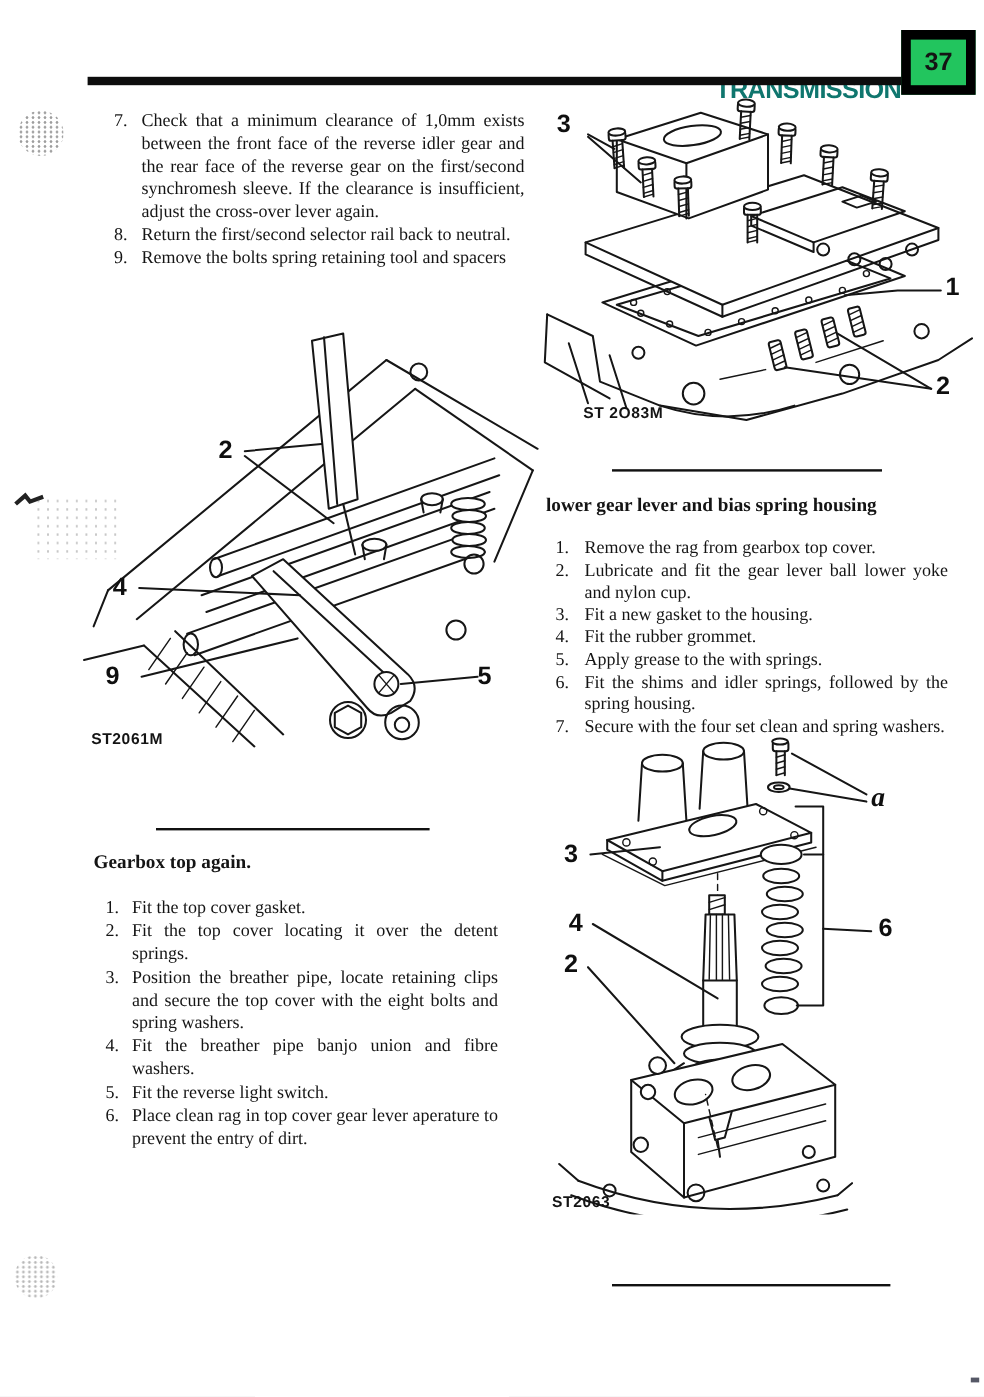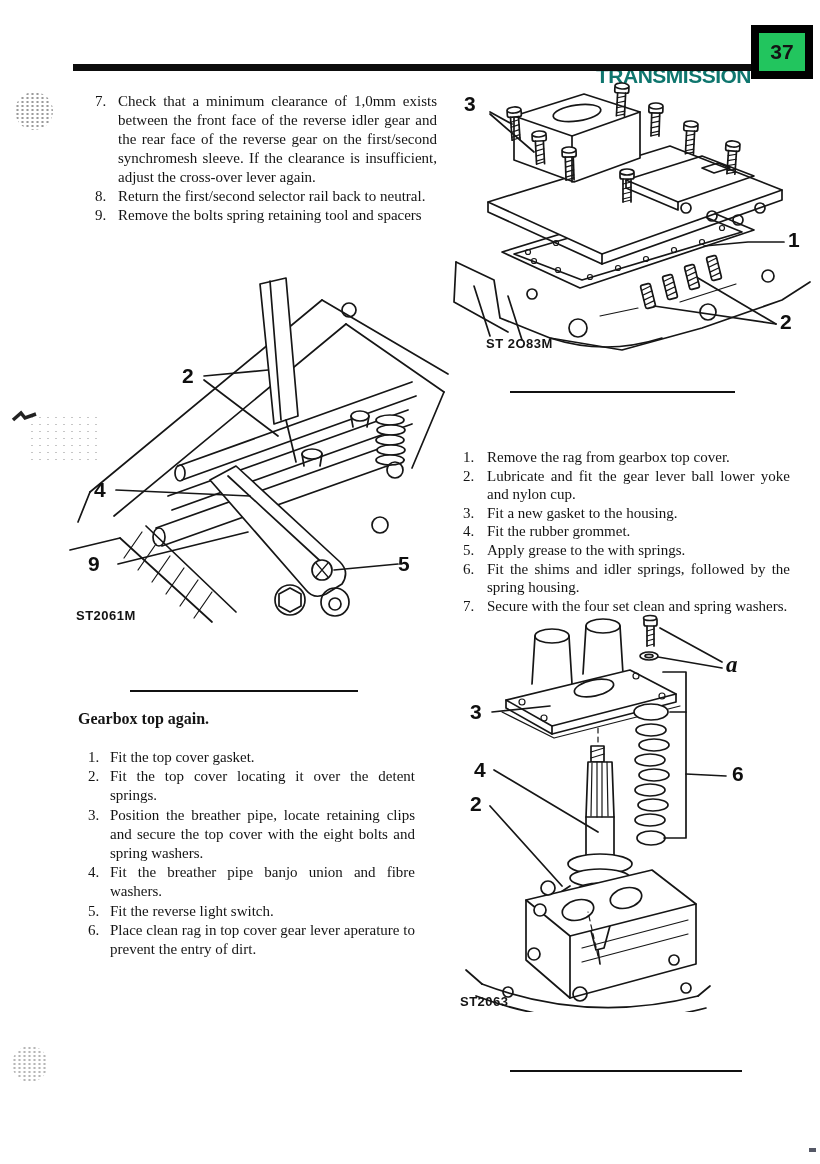--- a/index.html
+++ b/index.html
@@ -291,20 +291,21 @@
       </g>
     </svg>
     <div class="callout" style="left:14px;top:12px;">3</div>
     <div class="callout" style="left:338px;top:148px;">1</div>
     <div class="callout" style="left:330px;top:230px;">2</div>
     <div class="figcap" style="left:8px;top:256px;margin-left:28px;">ST 2O83M</div>
   </div>
 
   <div class="rule2" style="left:510px;top:391px;width:225px;"></div>
 
+  <div class="heading" style="left:455px;top:413px;">lower gear lever and bias spring housing</div>
   <div class="steplist" style="left:463px;top:448px;width:327px;">
     <div class="step" style="line-height:18.6px">
       <span class="num" style="flex-basis:24px">1.</span>
       <span class="txt">Remove the rag from gearbox top cover.</span>
     </div>
     <div class="step" style="line-height:18.6px">
       <span class="num" style="flex-basis:24px">2.</span>
       <span class="txt">Lubricate and fit the gear lever ball lower yoke and nylon cup.</span>
     </div>
     <div class="step" style="line-height:18.6px">

